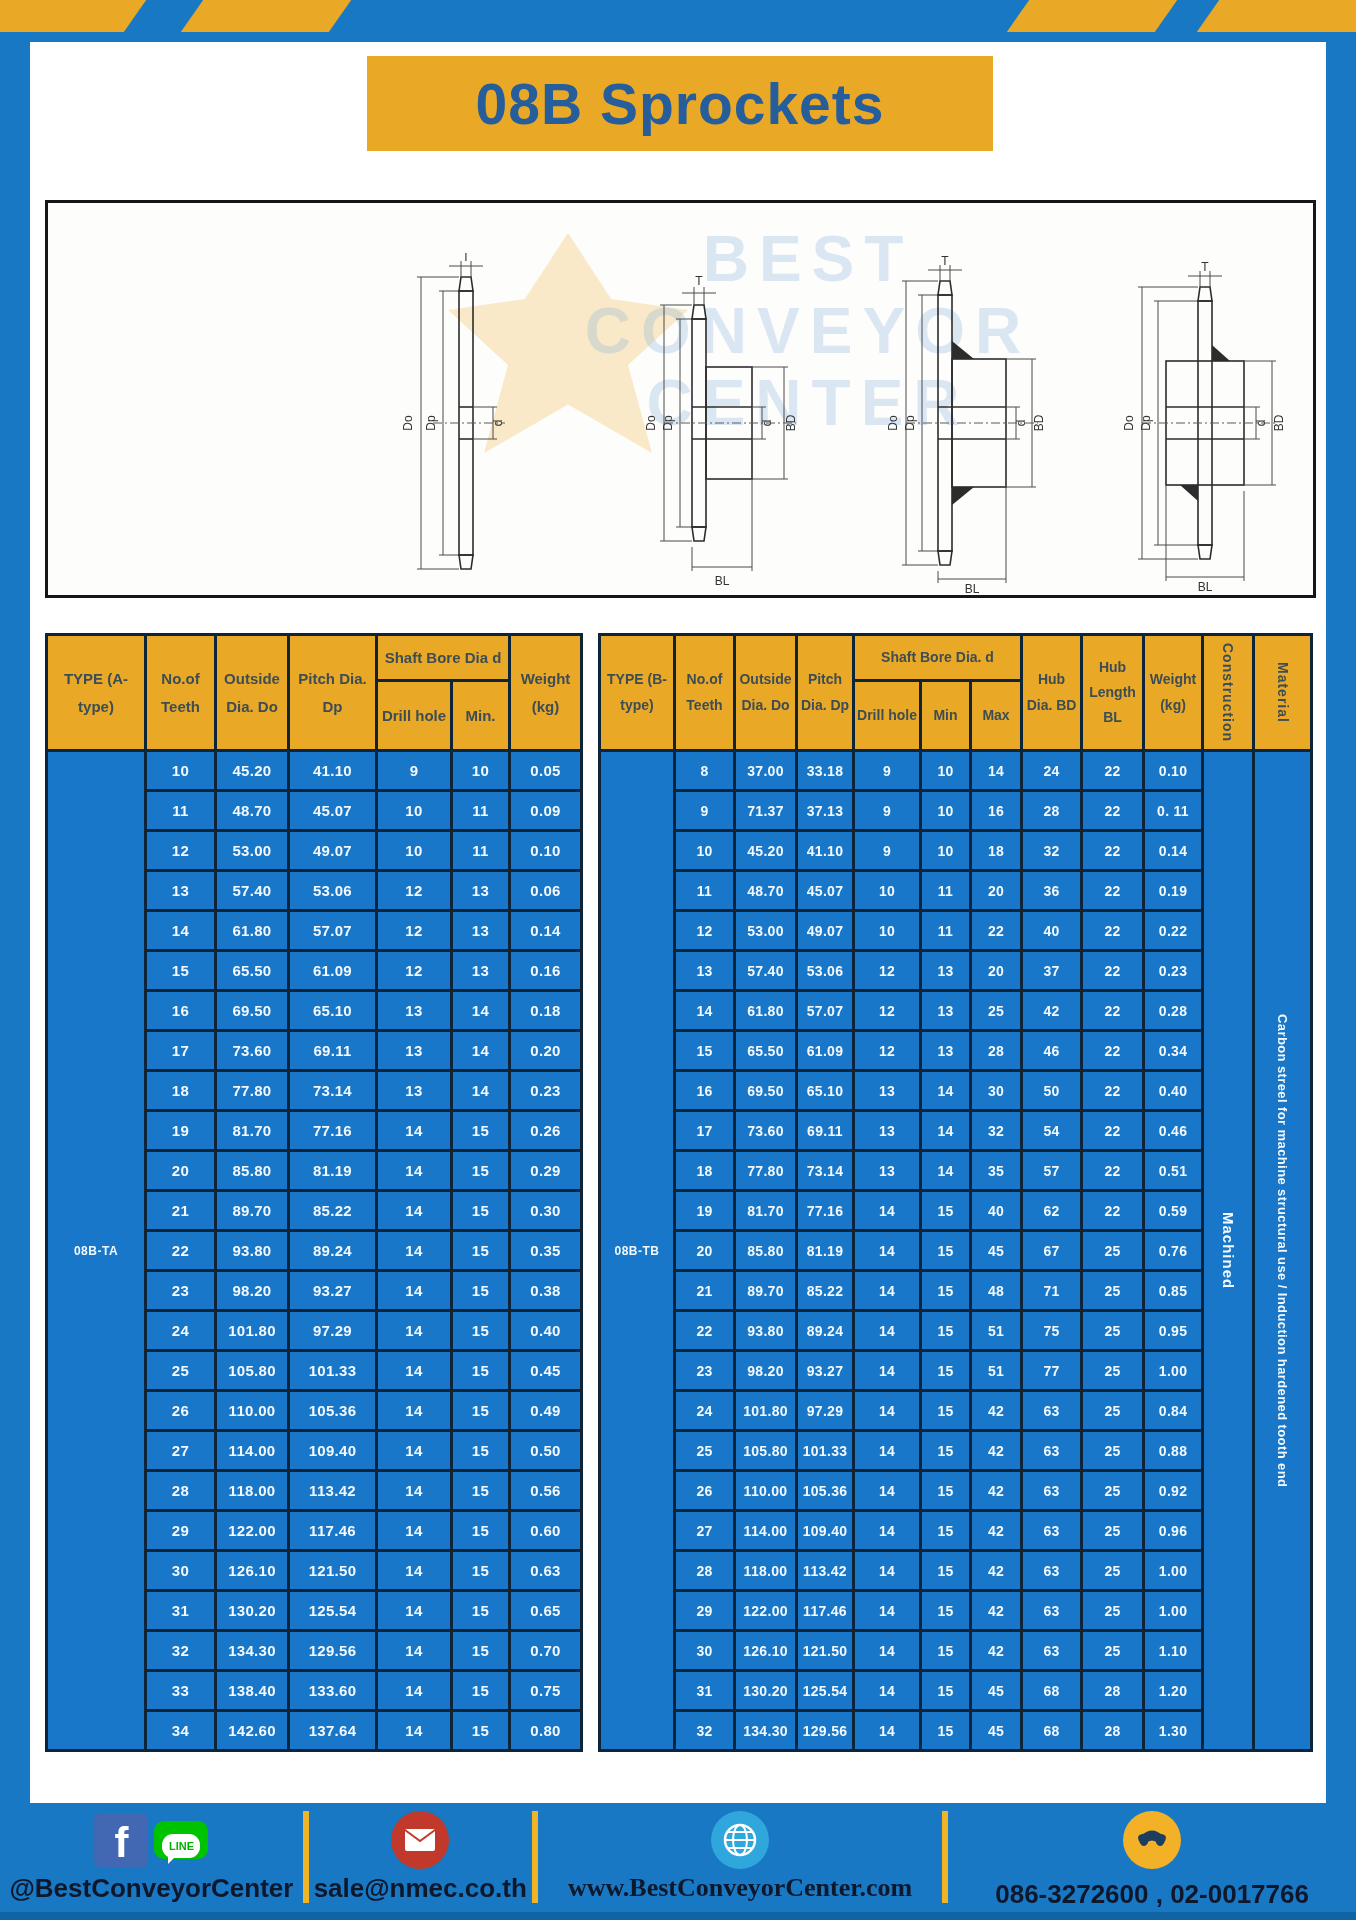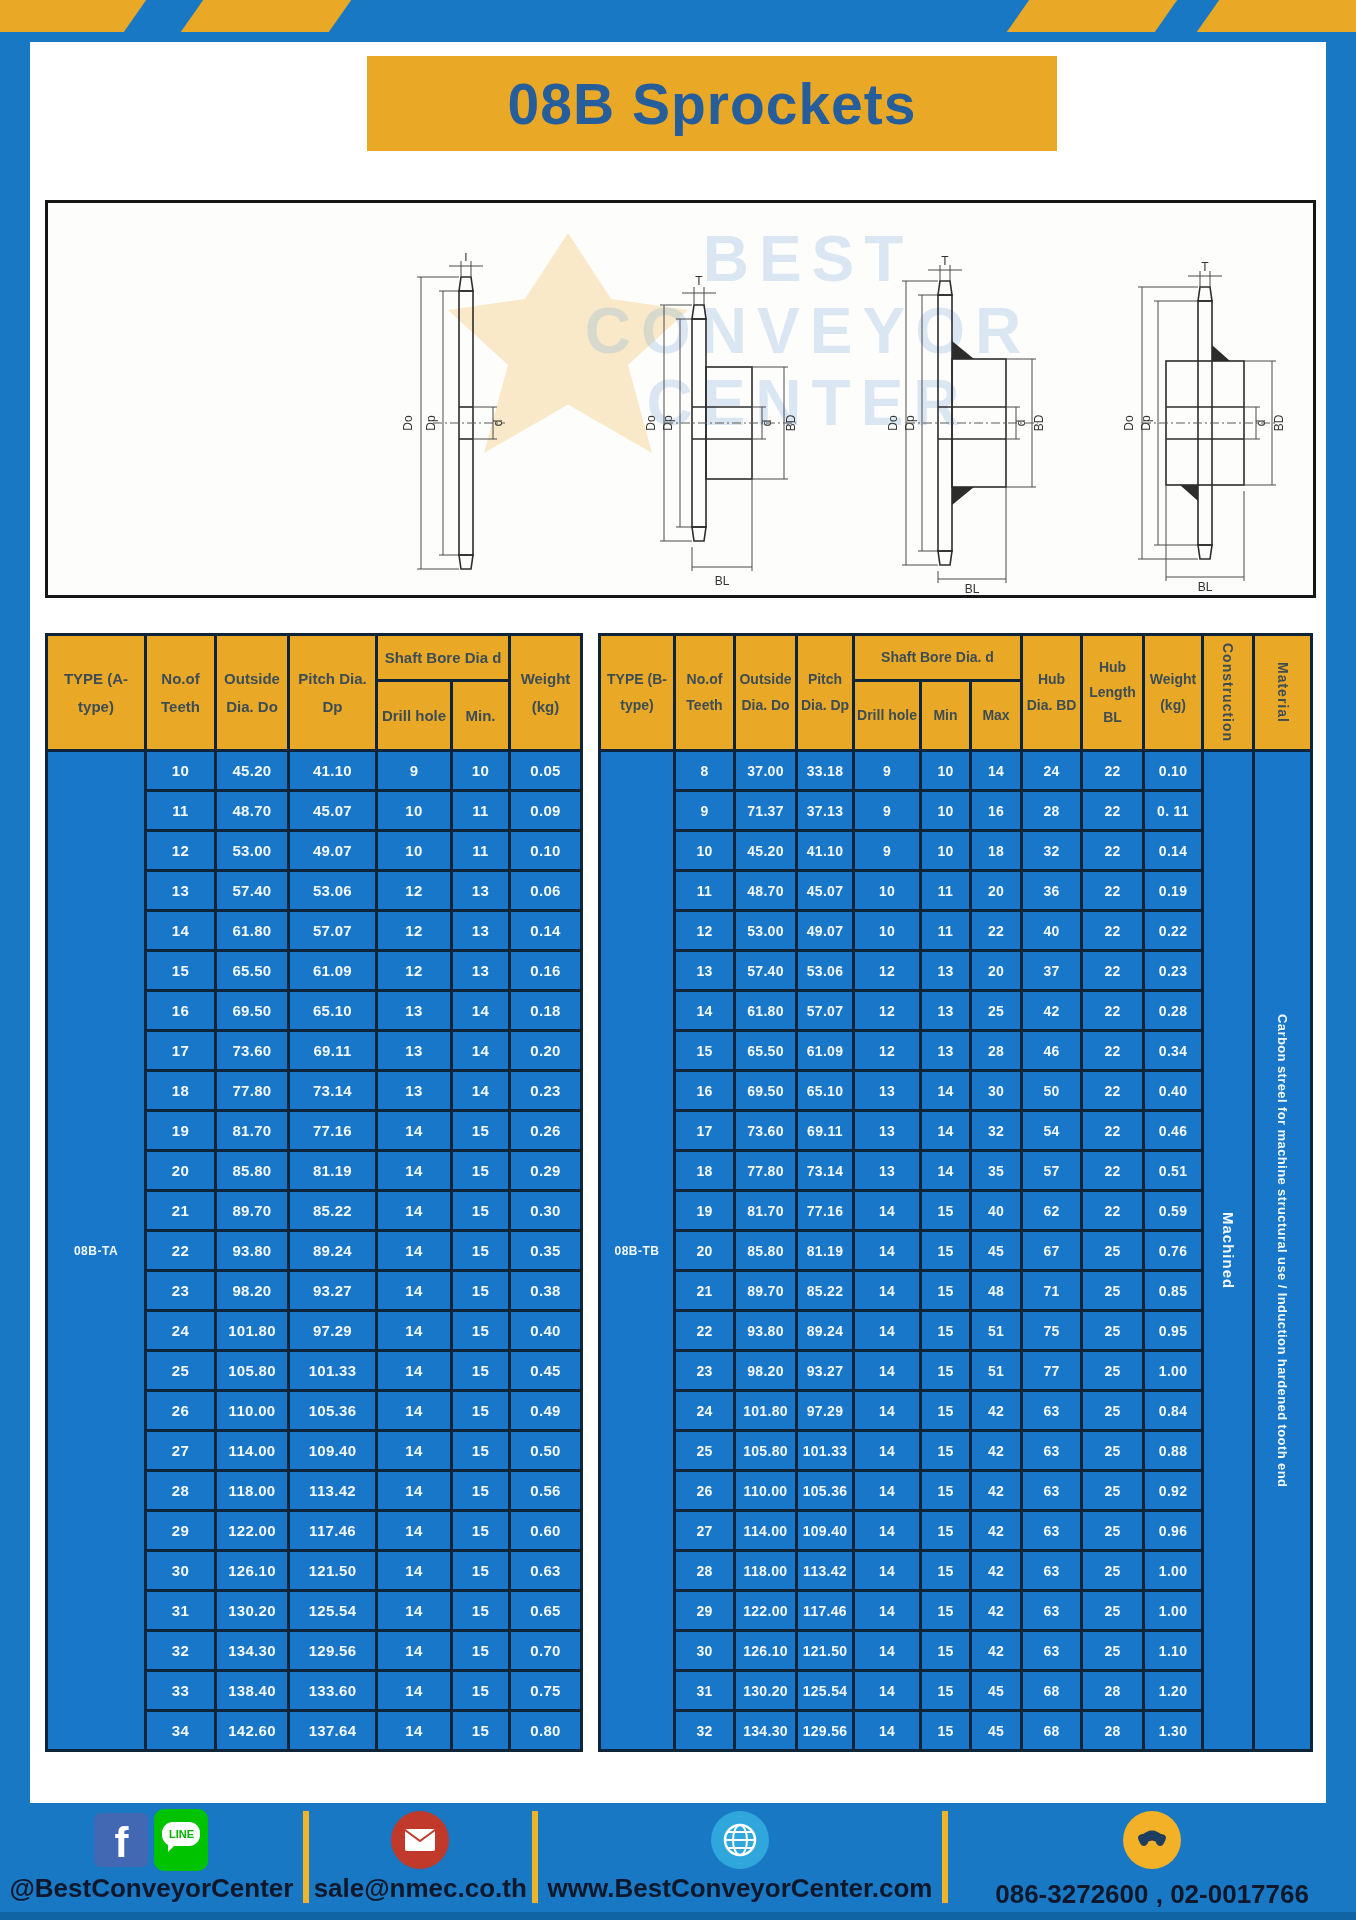--- a/index.html
+++ b/index.html
@@ -8,21 +8,21 @@
     background:#1878c4;
     font-family:"Liberation Sans", sans-serif;
     overflow:hidden;
   }
   
   .top-band{position:absolute;left:0;top:0;width:1356px;height:42px;background:#1878c4;overflow:hidden;}
   .stripe{position:absolute;top:0;height:32px;background:#eaa827;transform:skewX(-35deg);}
   
   .page{position:absolute;left:30px;top:42px;width:1296px;height:1761px;background:#ffffff;}
   
-  .title-box{position:absolute;left:337px;top:14px;width:690px;height:95px;background:#eaa827;
+  .title-box{position:absolute;left:337px;top:14px;width:626px;height:95px;background:#eaa827;
     display:flex;align-items:center;justify-content:center;}
   .title-box h1{margin:0;font-size:57px;font-weight:bold;color:#265d9b;letter-spacing:1px;}
   
   .diagram-box{position:absolute;left:15px;top:158px;width:1265px;height:392px;background:#fdfdfc;
     border:3px solid #161616;overflow:hidden;}
   .specs{position:absolute;left:30px;top:98px;color:#1c4f70;font-weight:bold;font-size:23px;line-height:35px;white-space:pre;}
   .wm{position:absolute;left:530px;top:20px;width:460px;text-align:center;
      font-weight:bold;font-size:64px;line-height:72px;letter-spacing:10px;
      color:rgba(130,175,220,0.28);pointer-events:none;}
   .wm-blob{position:absolute;left:400px;top:30px;width:240px;height:220px;background:rgba(243,190,80,0.30);
@@ -53,24 +53,24 @@
   .spec-table td.type-cell{font-size:12px;letter-spacing:.5px;}
   th.vert{writing-mode:vertical-rl;letter-spacing:1px;line-height:1;padding:6px 0;}
   td.vert-cell{writing-mode:vertical-rl;font-size:15px;letter-spacing:1px;}
   td.material-text{font-size:13px;letter-spacing:.4px;}
   
   .footer{position:absolute;left:0;top:1803px;width:1356px;height:117px;background:#1878c4;display:flex;}
   .f-sec{display:flex;flex-direction:column;align-items:center;justify-content:flex-start;}
   .f-sec .icons{display:flex;gap:6px;margin-top:8px;height:58px;align-items:center;}
   .f-label{color:#0f172a;font-weight:bold;font-size:26px;margin-top:4px;white-space:nowrap;}
   .f-div{width:6px;height:92px;background:#f0b429;margin-top:8px;}
-  .s1{width:315px;} .s2{width:232px;} .s3{width:421px;} .s4{width:424px;gap:6px;}
+  .s1{width:315px;} .s2{width:232px;} .s3{width:421px;font-family:Liberation Serif, serif;} .s4{width:424px;gap:6px;}
   .icon-fb{width:54px;height:54px;background:#4268b3;border-radius:6px;color:#fff;font-weight:bold;font-size:42px;
     display:flex;align-items:flex-end;justify-content:center;line-height:48px;}
-  .icon-line{width:54px;height:62px;background:#00C300;border-radius:10px;position:relative;}
+  .icon-line{width:54px;height:38px;background:#00C300;border-radius:10px;position:relative;}
   .icon-line .bubble{position:absolute;left:8px;top:13px;width:38px;height:24px;background:#fff;border-radius:11px;
     display:flex;align-items:center;justify-content:center;color:#00b300;font-size:11px;font-weight:bold;}
   .icon-line .tail{position:absolute;left:14px;top:35px;width:0;height:0;border-left:8px solid #fff;border-bottom:8px solid transparent;}
   .circle-icon{width:58px;height:58px;border-radius:50%;display:flex;align-items:center;justify-content:center;}
   .ic-mail{background:#c0392b;} .ic-globe{background:#2fa7dc;} .ic-phone{background:#f3b127;}
   .bottom-strip{position:absolute;left:0;top:1912px;width:1356px;height:8px;background:#1164a4;}
 </style>
 </head>
 <body>
 

